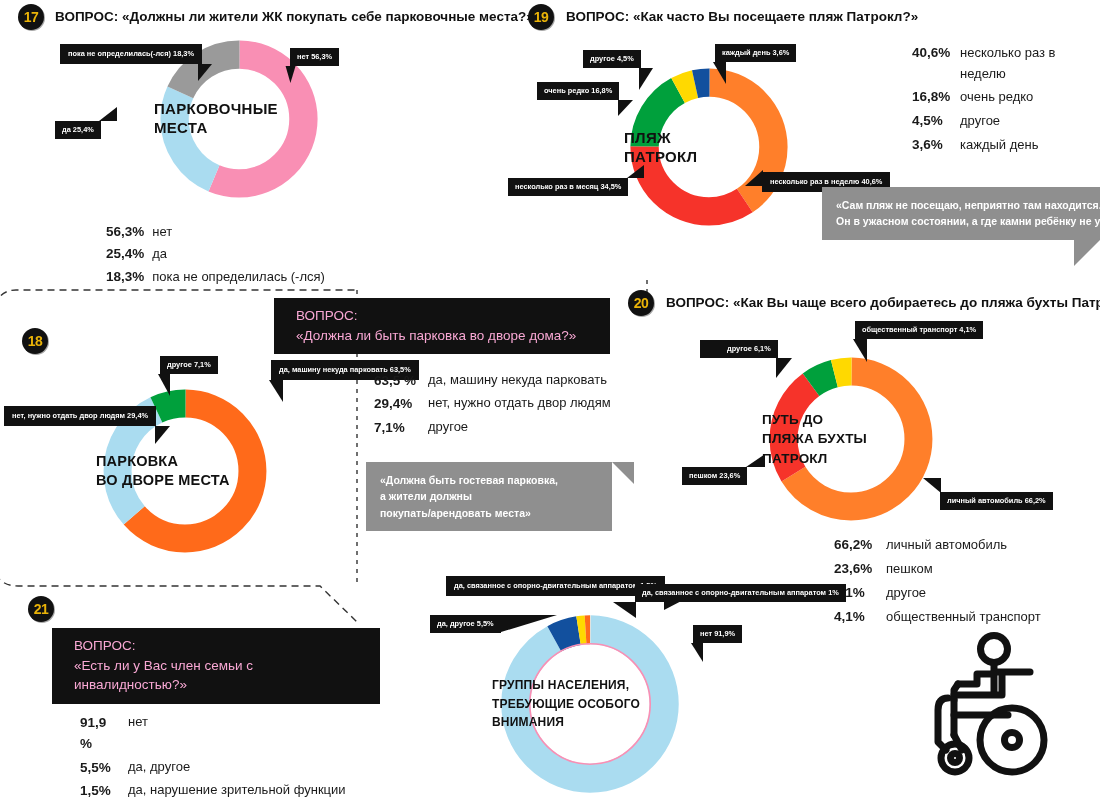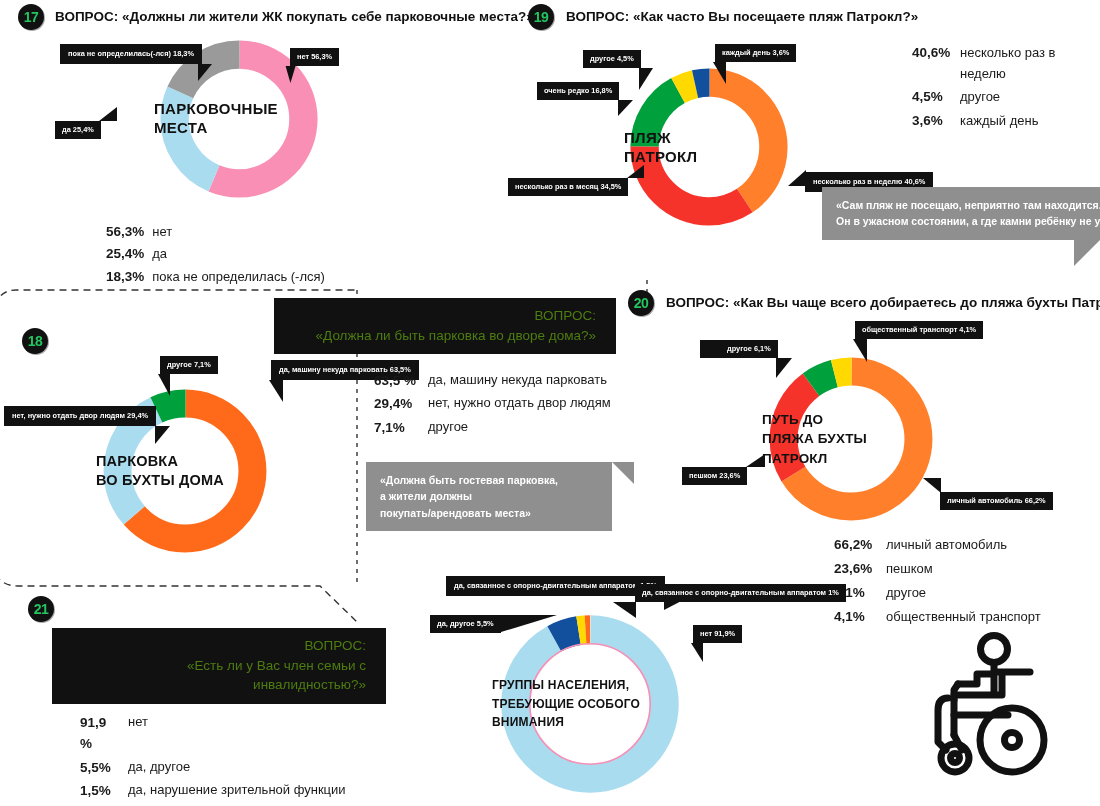--- a/index.html
+++ b/index.html
@@ -7,35 +7,35 @@
     width:1100px;height:806px;background:#ffffff;
     font-family:"Liberation Sans", sans-serif;
     color:#1a1a1a;position:relative;overflow:hidden;
   }
   .root{position:absolute;inset:0;}
   .abs{position:absolute;}
 
   
   .badge{
     width:26px;height:26px;border-radius:50%;
-    background:#111;color:#22c55e;
+    background:#111;color:#eab308;
     display:flex;align-items:center;justify-content:center;
     font-weight:bold;font-size:14px;letter-spacing:-.5px;
     box-shadow:1px 1px 0 rgba(0,0,0,.35);
   }
 
   
   .qtitle{
     font-size:13.5px;font-weight:bold;color:#111;white-space:nowrap;
   }
 
   
   .qblock{
-    background:#111;color:#4d7c0f;padding:8px 20px 9px 22px;
-    font-size:13.5px;line-height:1.45;font-weight:normal;text-align:right;
+    background:#111;color:#f9a8d4;padding:8px 14px 9px 22px;
+    font-size:13.5px;line-height:1.45;font-weight:normal;
   }
   .qblock .lbl{display:block;}
 
   
   .legend{font-size:13px;line-height:1.5;}
   .legend .row{display:flex;align-items:flex-start;margin-bottom:2px;}
   .legend .pct{font-weight:bold;font-size:13.5px;text-align:left;flex:0 0 auto;}
   .legend .txt{margin-left:8px;}
 
   
@@ -161,21 +161,21 @@
       <circle cx="21" cy="21" r="15.915" fill="transparent" stroke="#00a03c" stroke-width="7" stroke-dasharray="16.8 83.2" stroke-dashoffset="-50.1"></circle>
       <circle cx="21" cy="21" r="15.915" fill="transparent" stroke="#ffd900" stroke-width="7" stroke-dasharray="4.5 95.5" stroke-dashoffset="-66.9"></circle>
       <circle cx="21" cy="21" r="15.915" fill="transparent" stroke="#12509e" stroke-width="7" stroke-dasharray="3.6 96.4" stroke-dashoffset="-71.4"></circle>
     </svg>
     <div class="ctr" style="font-size:15px;line-height:1.3;letter-spacing:.3px;">
       <span>ПЛЯЖ</span>
       <span>ПАТРОКЛ</span>
     </div>
   </div>
 
-  <div class="callout pad2" style="left:805px;top:172px;">
+  <div class="callout pad2" style="left:762px;top:172px;">
     <span>несколько раз в неделю</span>
     <span>40,6%</span>
     <div class="tail" style="left:-17px;top:-2px;border-right:18px solid #111;border-top:16px solid transparent;"></div>
   </div>
   <div class="callout" style="left:508px;top:178px;">
     <span>несколько раз в месяц 34,5%</span>
     <div class="tail" style="right:-16px;top:-13px;border-right:17px solid #111;border-top:13px solid transparent;"></div>
   </div>
   <div class="callout" style="left:537px;top:82px;">
     <span>очень редко 16,8%</span>
@@ -187,20 +187,24 @@
   </div>
   <div class="callout" style="left:715px;top:44px;">
     <span>каждый день 3,6%</span>
     <div class="tail" style="left:-2px;top:100%;border-right:13px solid #111;border-bottom:22px solid transparent;"></div>
   </div>
 
   <div class="abs legend" style="left:912px;top:42px;line-height:1.62;">
     <div class="row">
         <span class="pct" style="width:40px">40,6%</span>
         <span class="txt">несколько раз в неделю</span>
+      </div>
+    <div class="row">
+        <span class="pct" style="width:40px">16,8%</span>
+        <span class="txt">очень редко</span>
       </div>
     <div class="row">
         <span class="pct" style="width:40px">4,5%</span>
         <span class="txt">другое</span>
       </div>
     <div class="row">
         <span class="pct" style="width:40px">3,6%</span>
         <span class="txt">каждый день</span>
       </div>
   </div>
@@ -221,21 +225,21 @@
 
   <div class="donut" style="left:96px;top:382px;width:178px;height:178px;">
     <svg width="178" height="178" viewBox="0 0 42 42">
       <circle cx="21" cy="21" r="15.915" fill="#fff"></circle>
       <circle cx="21" cy="21" r="15.915" fill="transparent" stroke="#ff6a1a" stroke-width="6.6" stroke-dasharray="63.5 36.5" stroke-dashoffset="25"></circle>
       <circle cx="21" cy="21" r="15.915" fill="transparent" stroke="#aadcf0" stroke-width="6.6" stroke-dasharray="29.4 70.6" stroke-dashoffset="-38.5"></circle>
       <circle cx="21" cy="21" r="15.915" fill="transparent" stroke="#00a03c" stroke-width="6.6" stroke-dasharray="7.1 92.9" stroke-dashoffset="-67.9"></circle>
     </svg>
     <div class="ctr" style="font-size:14.5px;line-height:1.3;letter-spacing:.2px;">
       <span>ПАРКОВКА</span>
-      <span>ВО БУХТЫ ДОМА</span>
+      <span>ВО ДВОРЕ МЕСТА</span>
     </div>
   </div>
 
   <div class="callout pad2" style="left:271px;top:360px;">
     <span>да, машину некуда</span>
     <span>парковать 63,5%</span>
     <div class="tail" style="left:-2px;top:100%;border-right:14px solid #111;border-bottom:22px solid transparent;"></div>
   </div>
   <div class="callout pad2" style="left:4px;top:406px;">
     <span>нет, нужно отдать двор</span>

